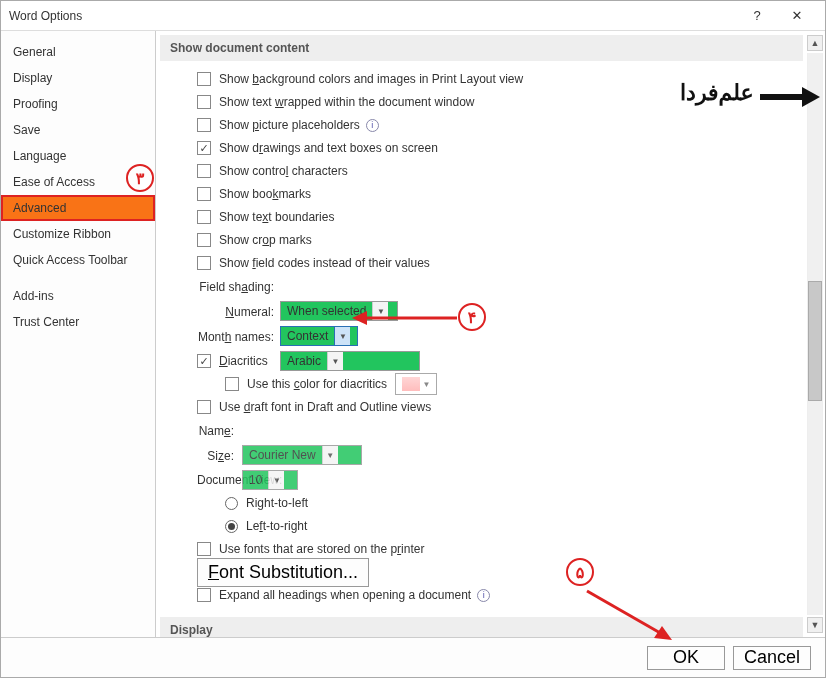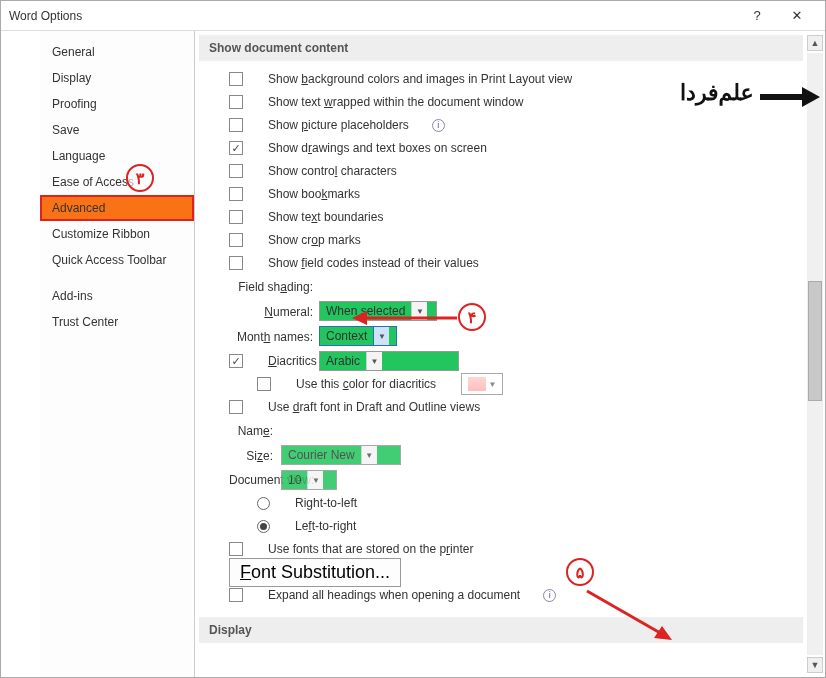--- a/index.html
+++ b/index.html
@@ -12,33 +12,33 @@
     width: 826px;
     height: 678px;
     overflow: hidden;
     position: relative;
   }
   .window { border: 1px solid #aaa; width: 826px; height: 678px; display: flex; flex-direction: column; }
   .titlebar { height: 30px; display: flex; align-items: center; padding: 0 8px; border-bottom: 1px solid #ddd; }
   .titlebar .title { flex: 1; font-size: 12px; }
   .titlebar .btn { width: 40px; text-align: center; font-size: 13px; cursor: default; }
   .body { flex: 1; display: flex; overflow: hidden; }
-  .sidebar { width: 155px; border-right: 1px solid #ccc; padding: 8px 0; background: #fdfdfd; margin-left: 39px; }
+  .sidebar { width: 155px; border-right: 1px solid #ccc; padding: 8px 0; background: #fdfdfd; }
   .sidebar .item { padding: 6px 12px; cursor: default; font-size: 12px; color: #333; }
   .sidebar .item.selected { background: #f97316; border: 2px solid #d22; padding: 4px 10px; }
   .sidebar .spacer { height: 10px; }
   .main { flex: 1; overflow: hidden; position: relative; padding: 4px 0 0 4px; }
   .scroll-up, .scroll-down { position: absolute; right: 2px; width: 16px; height: 16px; background: #f0f0f0; border: 1px solid #ccc; display: flex; align-items: center; justify-content: center; font-size: 9px; color: #555;}
   .scroll-up { top: 4px; }
   .scroll-down { bottom: 4px; }
   .scroll-track { position: absolute; right: 2px; top: 22px; bottom: 22px; width: 16px; background: #f0f0f0; border-left: 1px solid #eee; border-right: 1px solid #eee;}
   .scroll-thumb { position: absolute; right: 3px; width: 14px; background: #c8c8c8; border: 1px solid #aaa; height: 120px; top: 250px;}
   .section-header { background: #eeeeee; padding: 6px 10px; font-weight: 600; color: #555; margin-right: 22px;}
   .section-body { padding: 6px 10px 6px 30px; margin-right: 22px;}
-  .row { display: flex; align-items: center; height: 22px; margin: 1px 0; gap: 17px; }
+  .row { display: flex; align-items: center; height: 22px; margin: 1px 7px; }
   .row.indent { padding-left: 28px; }
   .chk { width: 14px; height: 14px; border: 1px solid #888; margin-right: 8px; display: inline-flex; align-items: center; justify-content: center; background: #fff;}
   .chk.checked::after { content: "✓"; font-size: 11px; color: #444; line-height: 1; }
   .radio { width: 13px; height: 13px; border: 1px solid #666; border-radius: 50%; margin-right: 8px; display: inline-flex; align-items: center; justify-content: center; background: #fff;}
   .radio.checked::after { content: ""; width: 7px; height: 7px; background: #444; border-radius: 50%; }
   .lbl { white-space: nowrap; }
   .lbl u { text-decoration: underline; }
   .info { width: 13px; height: 13px; border: 1px solid #88a; border-radius: 50%; color: #55a; font-size: 9px; display: inline-flex; align-items: center; justify-content: center; margin-left: 6px;}
   .field-row { display: flex; align-items: center; height: 24px; margin: 1px 0;}
   .field-label { width: 90px; text-align: right; padding-right: 6px;}
@@ -210,20 +210,24 @@
             <span class="chk"></span>
             <span class="lbl">Expand all headings when opening a document</span>
             <span class="info">i</span>
           </div>
       </div>
 
       <div class="section-header" style="margin-top:4px">Display</div>
     </div>
   </div>
 
+  <div class="footer">
+    <button class="btn-std">OK</button>
+    <button class="btn-std">Cancel</button>
+  </div>
 </div>
 
 <div class="anno circ" style="left:126px; top:164px;">۳</div>
 <div class="anno circ" style="left:458px; top:303px;">۴</div>
 <div class="anno circ" style="left:566px; top:558px;">۵</div>
 
 <svg class="anno red-arrow" style="left:352px; top:308px;" width="110" height="20">
   <line x1="105" y1="10" x2="15" y2="10" stroke="#d22" stroke-width="3"></line>
   <polygon points="0,10 15,3 15,17" fill="#d22"></polygon>
 </svg>

